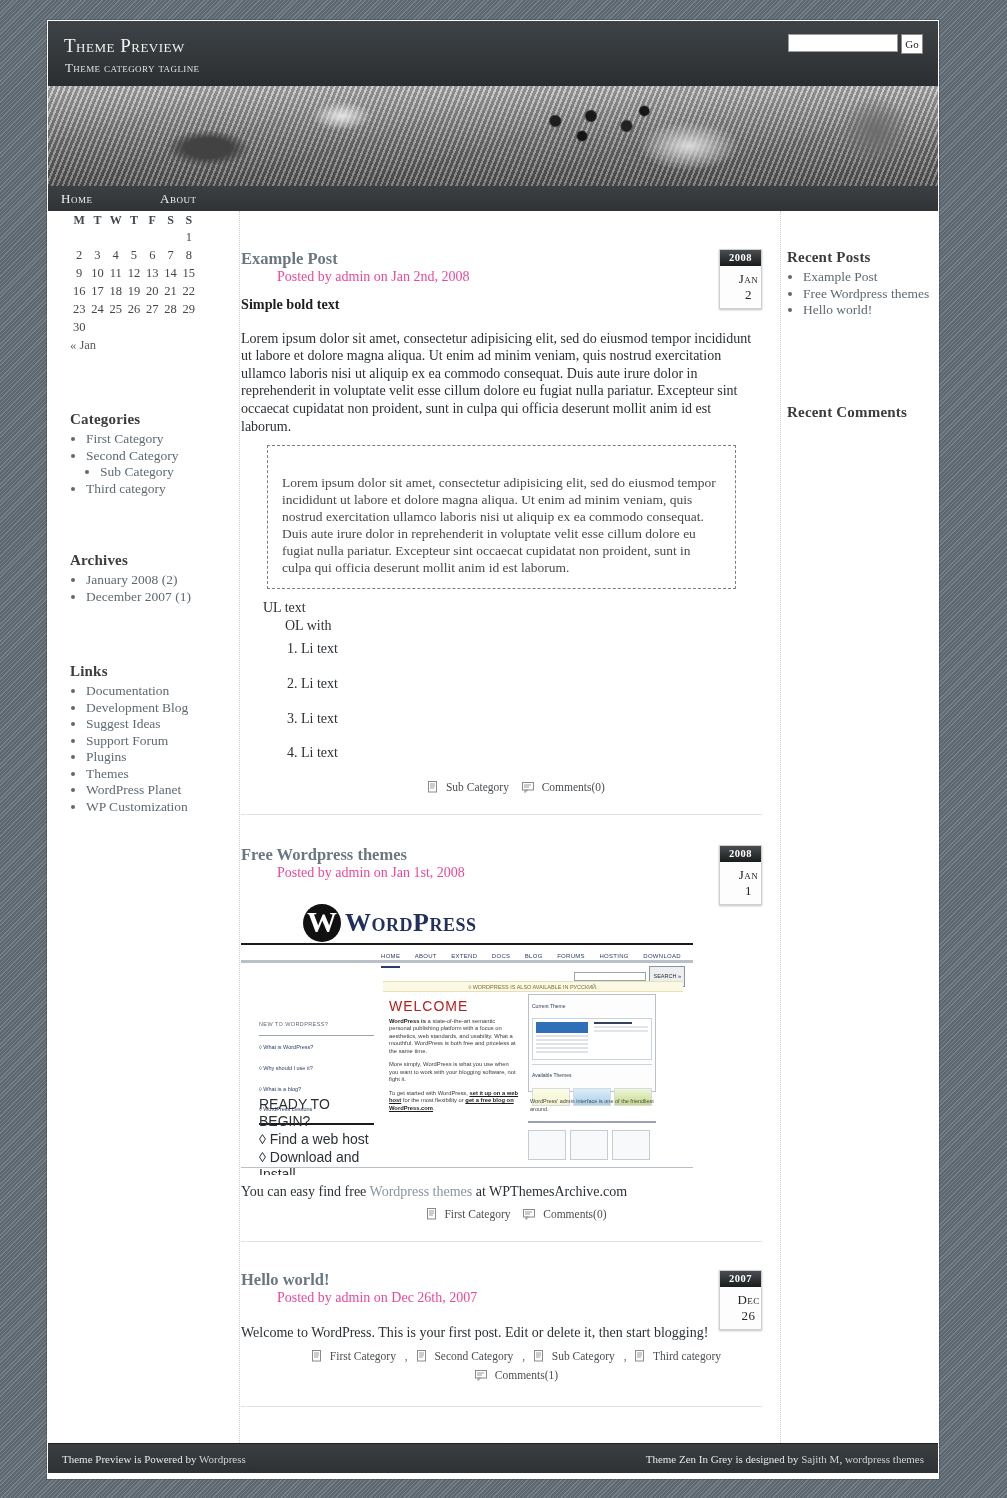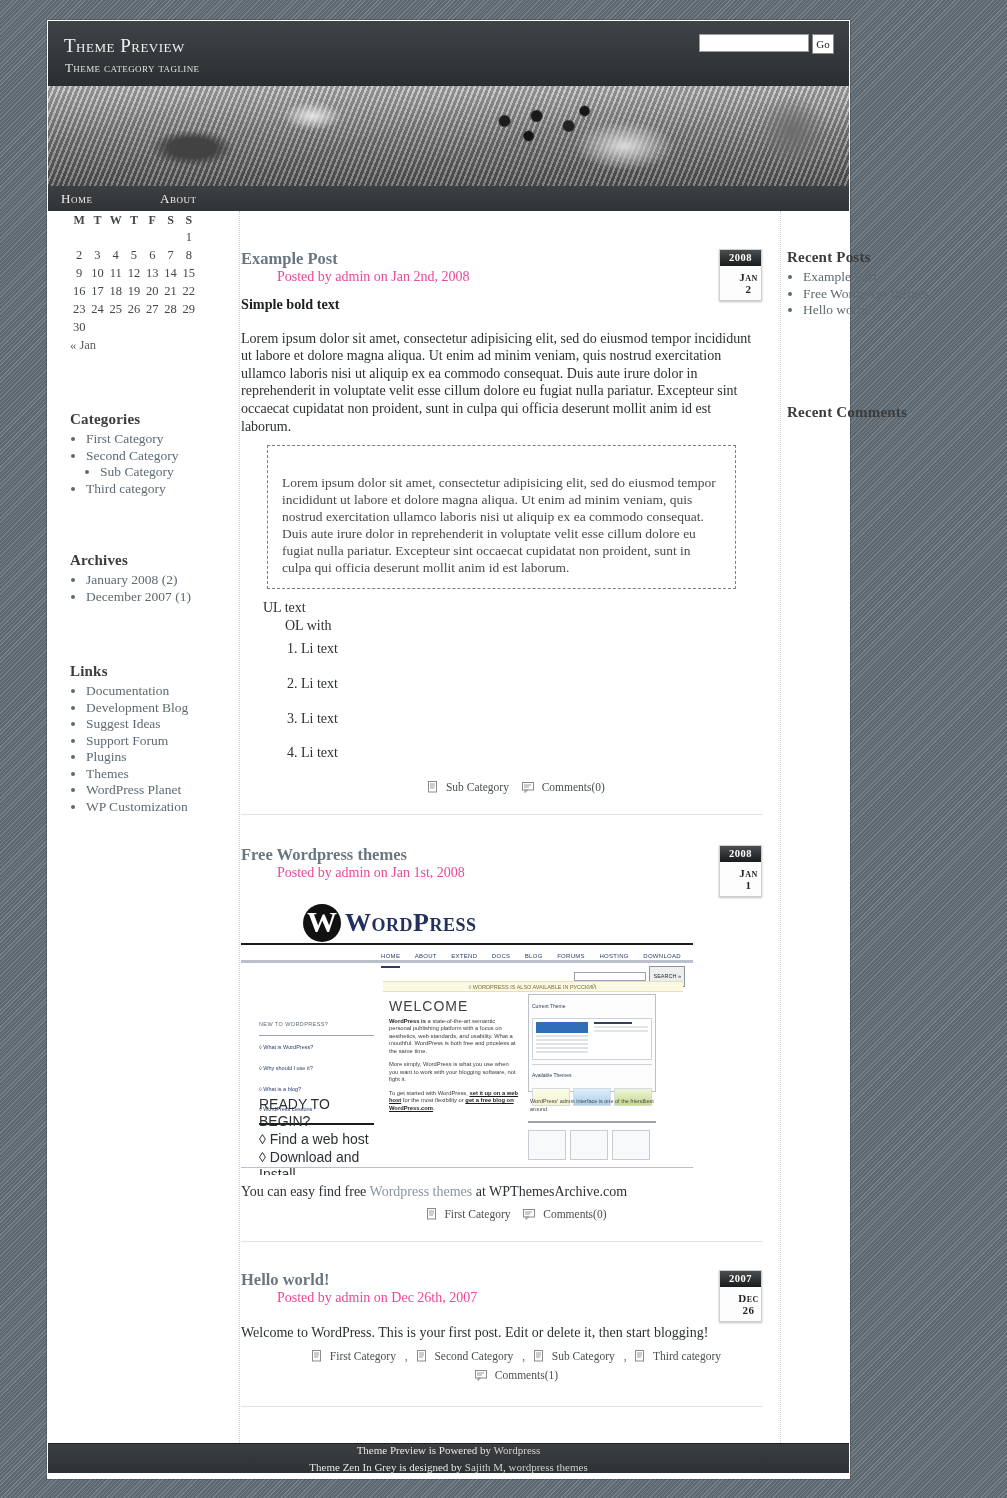--- a/index.html
+++ b/index.html
@@ -10,21 +10,21 @@
     background-image: repeating-linear-gradient(135deg,
         rgba(255,255,255,0.10) 0px, rgba(255,255,255,0.10) 1px,
         rgba(0,0,0,0.10) 1px, rgba(0,0,0,0.10) 3px);
     font-family: "Liberation Serif", serif;
     overflow: hidden;
   }
 
   
   #page {
     position: absolute; left: 47px; top: 20px;
-    width: 803px; height: 1459px;
+    width: 892px; height: 1459px;
     background: #ffffff;
     border: 1px solid #ffffff;
     box-shadow: 0 0 0 1px rgba(0,0,0,0.15);
   }
 
   
   .header {
     position: relative; height: 65px;
     background: linear-gradient(180deg,#3e4347 0%, #34383b 55%, #2b2e31 100%);
     color: #ffffff;
@@ -161,21 +161,21 @@
     background: #fdfdfd;
     border: 1px solid #d0d0d0;
     box-shadow: 0 1px 2px rgba(0,0,0,.25);
   }
   .datebox .yr {
     background: linear-gradient(180deg,#4b4f52 0%,#2c2f31 60%,#191b1c 100%);
     color: #fff; font-size: 10.5px; font-weight: bold;
     letter-spacing: .5px; line-height: 13px; padding: 1px 0 2px 0;
   }
   .datebox .md {
-    font-size: 11px; font-weight: bold; font-variant: small-caps;
+    font-size: 13px; font-weight: normal; font-variant: small-caps;
     color: #232323; padding: 5px 0 5px 16px; letter-spacing: .4px;
   }
 
   .entry { font-size: 14px; color: #2b3034; line-height: 17.6px; }
   .entry p { margin: 16px 0 0 0; }
   .entry h3 { font-size: 14.2px; font-weight: bold; margin: 10px 0 0 0; color: #1c1f22; }
 
   blockquote {
     margin: 10px 26px 10px 26px;
     padding: 12px 14px;
@@ -237,21 +237,21 @@
   .wps-search .fld { width: 72px; height: 9px; border: 1px solid #9aa2ad; background: #fff; }
   .wps-search .btn { font-size: 5.5px; border: 1px solid #8b93a0; background: #edeef0; padding: 1px 3px; }
   .wps-ru {
     position: absolute; left: 142px; top: 83px; width: 300px; height: 11px;
     background: #fbf8e3; border-top: 1px solid #e7e0b6; border-bottom: 1px solid #e7e0b6;
     font-size: 5.5px; color: #7a6f3c; text-align: center; line-height: 11px;
   }
   .wps-welcome {
     position: absolute; left: 148px; top: 100px;
     font-family: "Liberation Sans", sans-serif;
-    font-size: 14px; color: #404040; letter-spacing: 1px;
+    font-size: 14px; color: #b91c1c; letter-spacing: 1px;
   }
   .wps-left { position: absolute; left: 18px; top: 118px; width: 115px; }
   .wps-left .hd { font-size: 5.5px; color: #5e6a78; letter-spacing: .4px; border-bottom: 1px solid #9aa2ad; padding-bottom: 2px; }
   .wps-left .lk { font-size: 5.5px; color: #2a3c6b; margin-top: 3px; }
   .wps-left .endrule { border-bottom: 2px solid #1b1b1b; margin-top: 4px; }
   .wps-left2 { position: absolute; left: 18px; top: 198px; width: 115px; }
   .wps-body {
     position: absolute; left: 148px; top: 120px; width: 130px;
     font-size: 5.8px; color: #3a3a3a; line-height: 7.5px;
   }
@@ -293,21 +293,20 @@
   .caption-line a { color: #8a949c; text-decoration: none; }
 
   
   .footer {
     height: 30px;
     background: linear-gradient(180deg,#3b3f42 0%, #2e3134 100%);
     color: #e6e6e6; font-size: 11px;
     display: flex; align-items: center; justify-content: space-between;
     padding: 0 14px;
     border-top: 1px solid #1d1f21;
-    flex-direction: column;
   }
   .footer a { color: #cfcfcf; text-decoration: none; }
 </style>
 </head>
 <body>
 
 <div id="page">
 
   <div class="header">
     <h1 class="blog-title">Theme Preview</h1>

